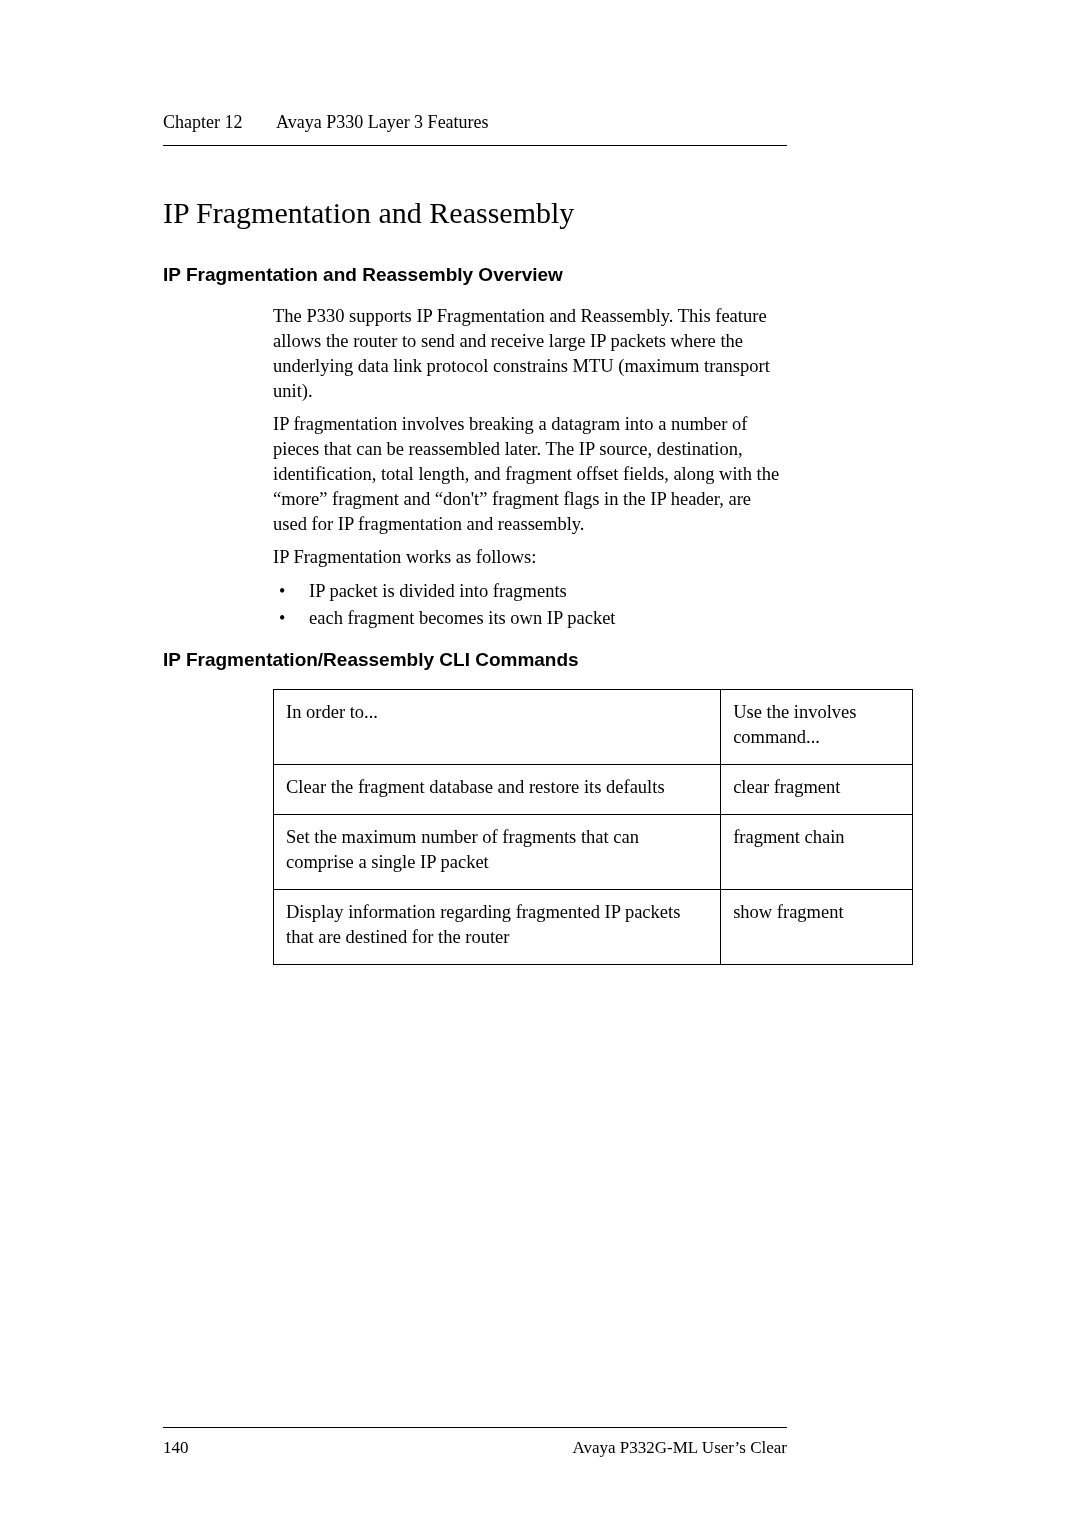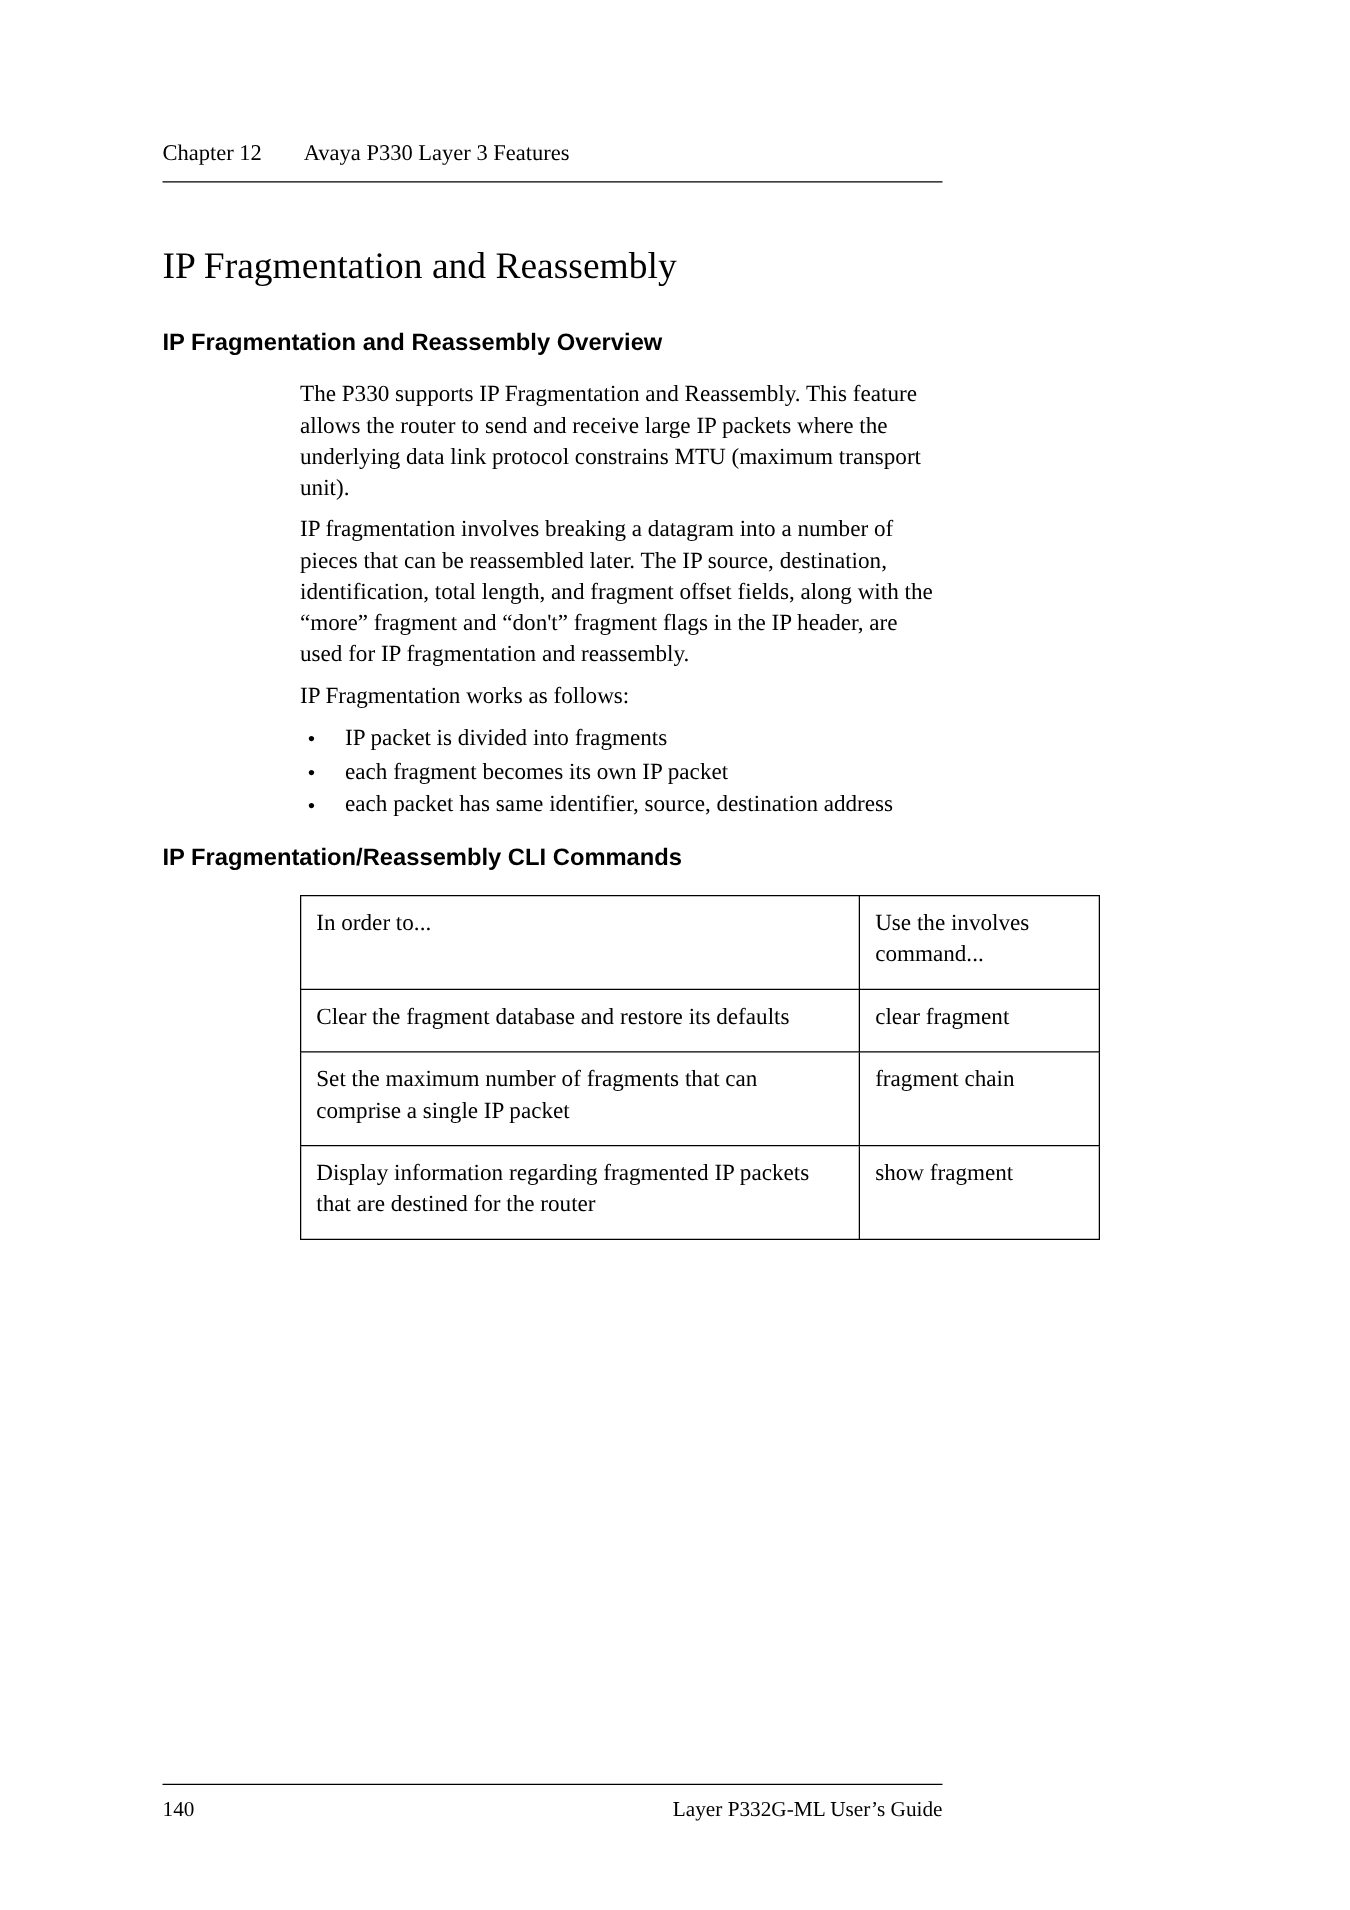--- a/index.html
+++ b/index.html
@@ -8,20 +8,21 @@
     height: 1528px;
     background: #ffffff;
     font-family: "Palatino Linotype", "Book Antiqua", Palatino, serif;
     color: #000000;
   }
   .page {
     width: 884px;
     height: 1528px;
     padding: 112px 130px 60px 130px;
     position: relative;
+    margin-left: 33px;
   }
   .running-head {
     font-size: 18px;
     font-family: "Palatino Linotype", "Book Antiqua", Palatino, serif;
     color: #000;
     padding-bottom: 12px;
     border-bottom: 1px solid #000;
     margin-bottom: 50px;
   }
   .running-head .chap-label { margin-right: 30px; }
@@ -106,21 +107,20 @@
 
   <h2 class="subsection">IP Fragmentation and Reassembly Overview</h2>
 
   <div class="body-block">
     <p class="para">The P330 supports IP Fragmentation and Reassembly. This feature allows the router to send and receive large IP packets where the underlying data link protocol constrains MTU (maximum transport unit).</p>
     <p class="para">IP fragmentation involves breaking a datagram into a number of pieces that can be reassembled later. The IP source, destination, identification, total length, and fragment offset fields, along with the “more” fragment and “don't” fragment flags in the IP header, are used for IP fragmentation and reassembly.</p>
     <p class="para">IP Fragmentation works as follows:</p>
     <ul class="bullets">
       <li>IP packet is divided into fragments</li>
       <li>each fragment becomes its own IP packet</li>
-      <li>each packet has same identifier, source, destination address</li>
     </ul>
   </div>
 
   <h2 class="subsection">IP Fragmentation/Reassembly CLI Commands</h2>
 
   <div class="body-block">
     <table class="cli">
       <thead>
         <tr>
           <th>In order to...</th>
@@ -139,16 +139,16 @@
         <tr>
           <td>Display information regarding fragmented IP packets that are destined for the router</td>
           <td>show fragment</td>
         </tr>
       </tbody>
     </table>
   </div>
 
   <div class="footer">
     <span>140</span>
-    <span>Layer P332G-ML User’s Guide</span>
+    <span>Avaya P332G-ML User’s Clear</span>
   </div>
 
 </div>
 
 </body></html>

